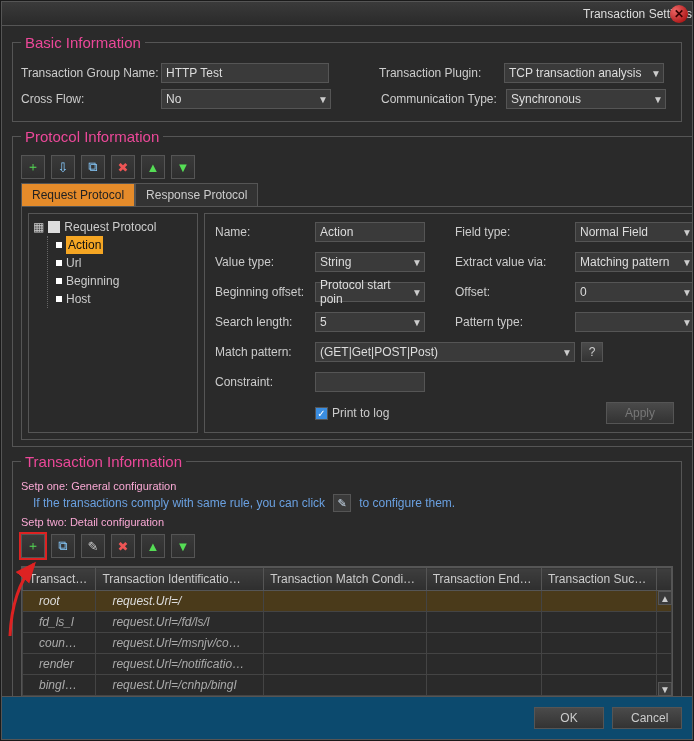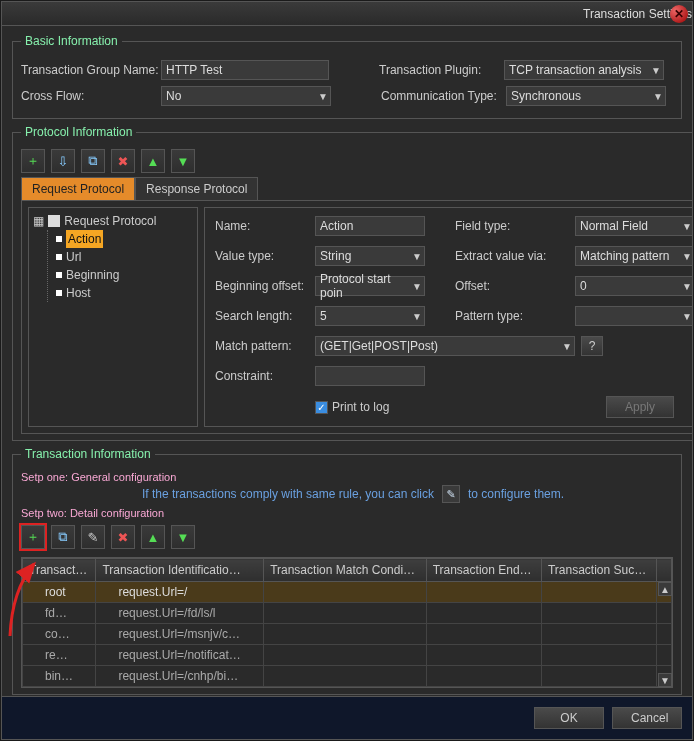--- a/index.html
+++ b/index.html
@@ -38,22 +38,22 @@
     background: radial-gradient(circle at 30% 30%, #e66, #900);
     color: #300; display:flex; align-items:center; justify-content:center;
     font-size: 12px; font-weight:bold; cursor:pointer;
   }
   .content { flex: 1; padding: 8px 10px; overflow: hidden; display:flex; flex-direction:column; gap:6px;}
   fieldset {
     border: 1px solid #555;
     padding: 6px 8px;
     position: relative;
   }
-  fieldset legend { color: #86efac; padding: 0 4px; font-size:12px; }
-  .row { display:flex; align-items:center; gap:8px;justify-content:center; }
+  fieldset legend { color: #ec4899; padding: 0 4px; font-size:15px; }
+  .row { display:flex; align-items:center; gap:8px; }
   .formrow { display:flex; align-items:center; margin: 6px 0; }
   .lbl { color:#ccc; font-size:12px; }
   input.txt, .select {
     background:#3a3a3a; border:1px solid #555; color:#ddd;
     height:20px; padding:0 4px; font-size:12px;
   }
   .select { display:flex; align-items:center; justify-content:space-between; padding-right:2px; }
   .select .caret { color:#ccc; font-size:10px; margin-left:4px; }
   .toolbar { display:flex; gap:6px; margin:4px 0; }
   .tbtn {
@@ -100,30 +100,30 @@
   .hint-blue { color:#6aa0e0; font-size:12px; }
   .icon-edit {
     width:18px; height:18px; border:1px solid #555; background:#3a3a3a;
     display:inline-flex; align-items:center; justify-content:center;
     color:#cde; font-size:11px;
   }
   .subhead { color:#f9a8d4; font-size:11px; margin:4px 0 2px 0;}
   .table-wrap { border:1px solid #555; margin-top:4px; position:relative;}
   table { width:100%; border-collapse:collapse; font-size:12px; table-layout:fixed;}
   th { background:linear-gradient(#3e3e3e,#2e2e2e); color:#ccc; border:1px solid #555; padding:4px 6px; text-align:left; font-weight:normal; overflow:hidden; text-overflow:ellipsis; white-space:nowrap;}
-  td { border:1px solid #444; padding:3px 22px; color:#aaa; overflow:hidden; text-overflow:ellipsis; white-space:nowrap;}
+  td { border:1px solid #444; padding:3px 16px; color:#aaa; overflow:hidden; text-overflow:ellipsis; white-space:nowrap;font-style:italic;}
   tr.sel td { background:#4a3a1a; color:#ddd;}
   .scroll-up, .scroll-dn {
     position:absolute; right:0; width:14px; height:14px;
     background:#3a3a3a; border:1px solid #555; display:flex;
     align-items:center; justify-content:center; font-size:10px; cursor:pointer;
   }
   .scroll-up { top:24px; }
   .scroll-dn { bottom:0; }
-  .footer { display:flex; justify-content:flex-end; gap:8px; padding:10px; border-top:1px solid #555; background:#0f172a;}
+  .footer { display:flex; justify-content:flex-end; gap:8px; padding:10px; border-top:1px solid #555; background:#0c4a6e;}
   .arrow-annotation {
     position:absolute; left:4px; top:560px; width:40px; height:80px;
     pointer-events:none;
   }
 </style>
 </head>
 <body>
 
 <div class="window">
   <div class="titlebar">

